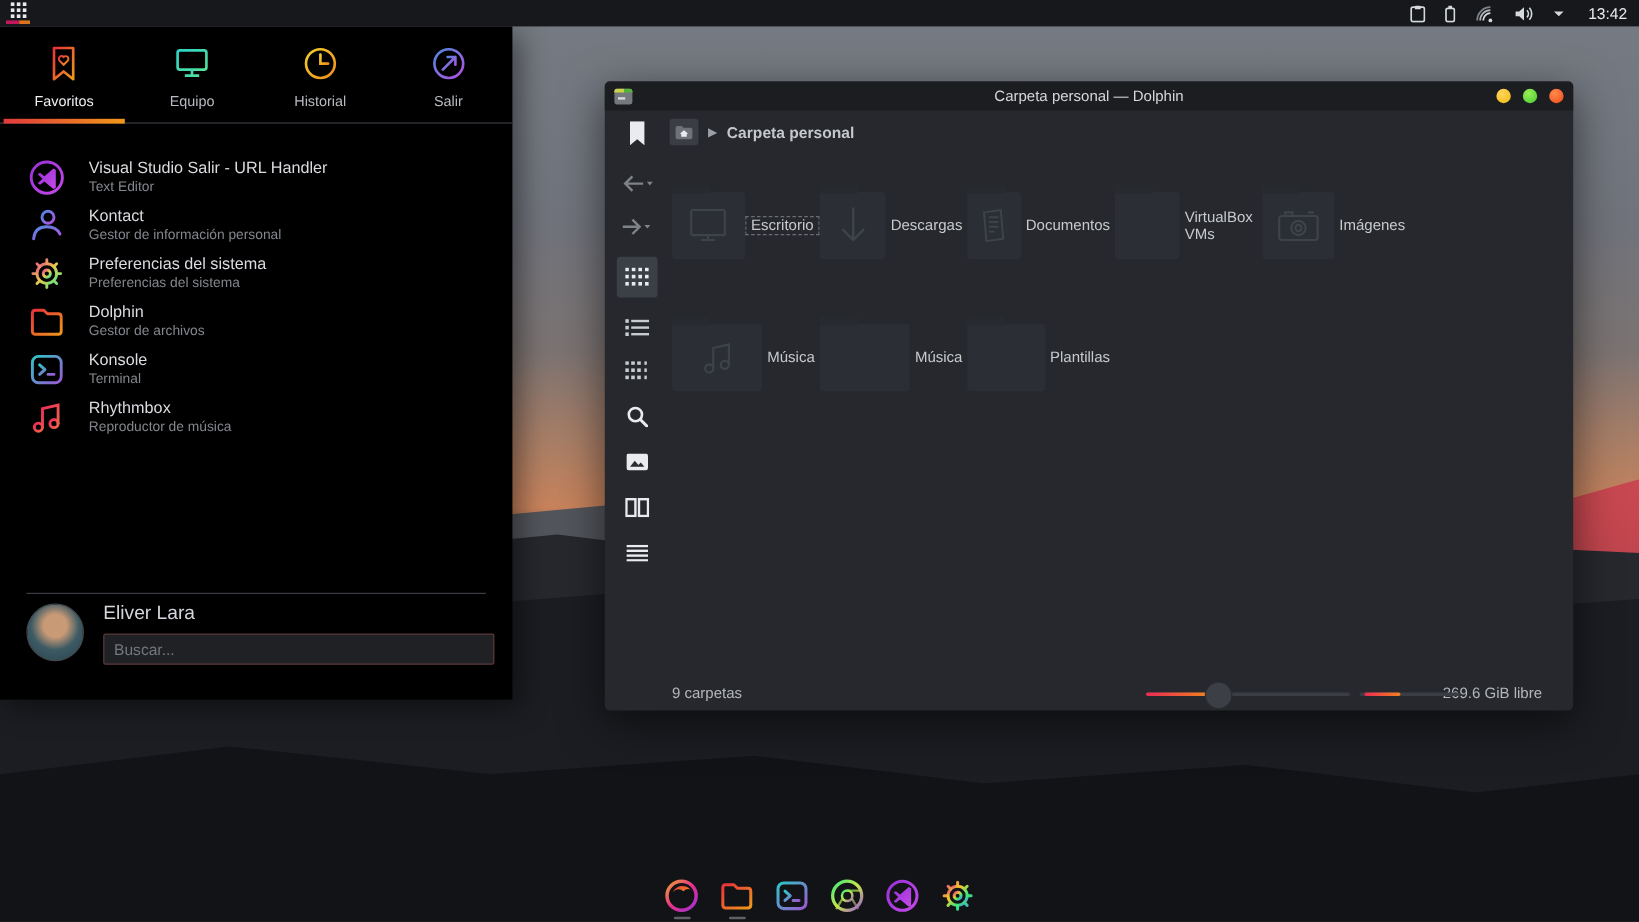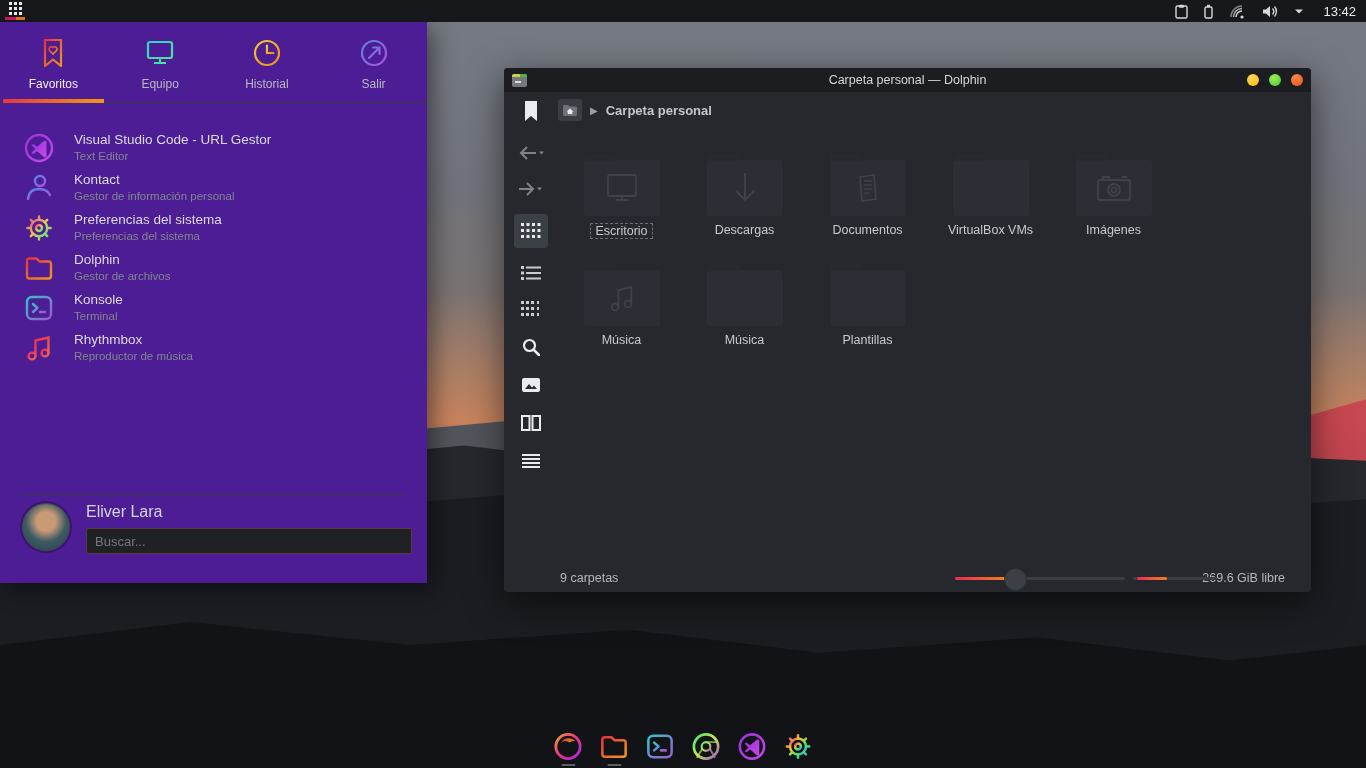--- a/index.html
+++ b/index.html
@@ -25,21 +25,21 @@
   .grid9 i{background:#e8eaec;}
   #launcher-underline{display:flex;margin-top:2px;}
   #launcher-underline i{height:3px;display:block;}
   #launcher-underline i:first-child{width:11px;background:#c2185b;}
   #launcher-underline i:last-child{width:9px;background:#d9731f;}
   #tray{margin-left:auto;display:flex;align-items:center;gap:16px;padding-right:10px;padding-left:32px;}
   #tray svg{display:block;}
   #clock{color:#e9ebee;font-size:13px;margin-left:3px;}
 
   
-  #launcher{left:0;top:22px;width:427px;height:561px;background:#4c1d95;z-index:20;
+  #launcher{left:0;top:22px;width:427px;height:561px;background:#000000;z-index:20;
     box-shadow:6px 6px 22px rgba(0,0,0,.45);}
   #tabs{display:flex;height:80px;border-bottom:1px solid #3a3d43;}
   .tab{flex:1;display:flex;flex-direction:column;align-items:center;justify-content:center;gap:5px;position:relative;cursor:pointer;}
   .tab span{font-size:12px;color:#b7bbc0;}
   .tab.active span{color:#eef0f2;}
   .tab.active::after{content:"";position:absolute;left:3px;right:3px;bottom:-1px;height:4px;
     background:linear-gradient(90deg,#e23a3c,#f09819);}
   #app-list{position:absolute;top:106px;left:0;right:0;}
   .app-item{display:flex;align-items:center;height:40px;padding-left:22px;cursor:pointer;}
   .app-item svg{flex:0 0 34px;}
@@ -76,21 +76,21 @@
   .side-btn{width:34px;height:34px;display:flex;align-items:center;justify-content:center;border-radius:3px;cursor:pointer;}
   .side-btn.active{background:#3b3f46;}
   .dim{opacity:.55;}
 
   #crumb-row{left:54px;top:28px;height:28px;right:0;display:flex;align-items:center;gap:8px;}
   #home-btn{width:24px;height:22px;background:#3a3d43;border-radius:3px;display:flex;align-items:center;justify-content:center;cursor:pointer;}
   #crumb-caret{color:#9aa0a6;font-size:10px;}
   #crumb-text{font-size:13px;color:#c4c7cb;font-weight:bold;}
 
   .folder-row{left:56px;display:flex;}
-  .folder-cell{width:123px;display:flex;flex-direction:column;align-items:center;cursor:pointer;}
+  .folder-cell{width:123px;display:flex;flex-direction:row;align-items:center;cursor:pointer;}
   .folder{width:76px;height:56px;background:#2b2e34;border-radius:2px 3px 3px 3px;position:relative;margin-top:8px;
     display:flex;align-items:center;justify-content:center;}
   .folder::before{content:"";position:absolute;top:-6px;left:0;width:32px;height:7px;background:#272a2f;border-radius:2px 2px 0 0;}
   .folder-label{margin-top:7px;font-size:12.5px;color:#c7cacd;padding:0 4px;}
   .folder-label.selected{border:1px dashed #6a6e75;}
 
   #statusbar{left:0;right:16px;bottom:0;height:28px;display:flex;align-items:center;margin-top:8px;}
   #status-left{margin-left:56px;font-size:12.5px;color:#b4b7bb;}
   #zoom-slider{position:absolute;left:451px;top:13px;width:170px;height:3px;background:#3a3d43;border-radius:2px;}
   #zoom-fill{position:absolute;left:0;top:0;height:3px;width:52px;border-radius:2px;
@@ -261,21 +261,21 @@
     </div>
   </div>
 
   <div id="app-list">
     <div class="app-item">
       <svg width="34" height="34" viewBox="0 0 34 34">
         <circle cx="17" cy="17" r="13" fill="none" stroke="url(#gPurple)" stroke-width="2.4"></circle>
         <path d="M22.5 9.5 l-7.5 6.3 -3.6 -2.8 -2 1.2 4 3.8 -4 3.8 2 1.2 3.6 -2.8 7.5 6.3 2 -1 V10.5 z" fill="url(#gPurple)"></path>
       </svg>
       <div class="app-text">
-        <div class="app-title">Visual Studio Code - URL Gestor</div>
+        <div class="app-title">Visual Studio Salir - URL Handler</div>
         <div class="app-sub">Text Editor</div>
       </div>
     </div>
     <div class="app-item">
       <svg width="34" height="34" viewBox="0 0 34 34">
         <g fill="none" stroke="url(#gBluePur)" stroke-width="2.4" stroke-linecap="round">
           <circle cx="18" cy="10" r="5"></circle>
           <path d="M6 28 q1 -10 11 -10 q8 0 11 6"></path>
         </g>
       </svg>

